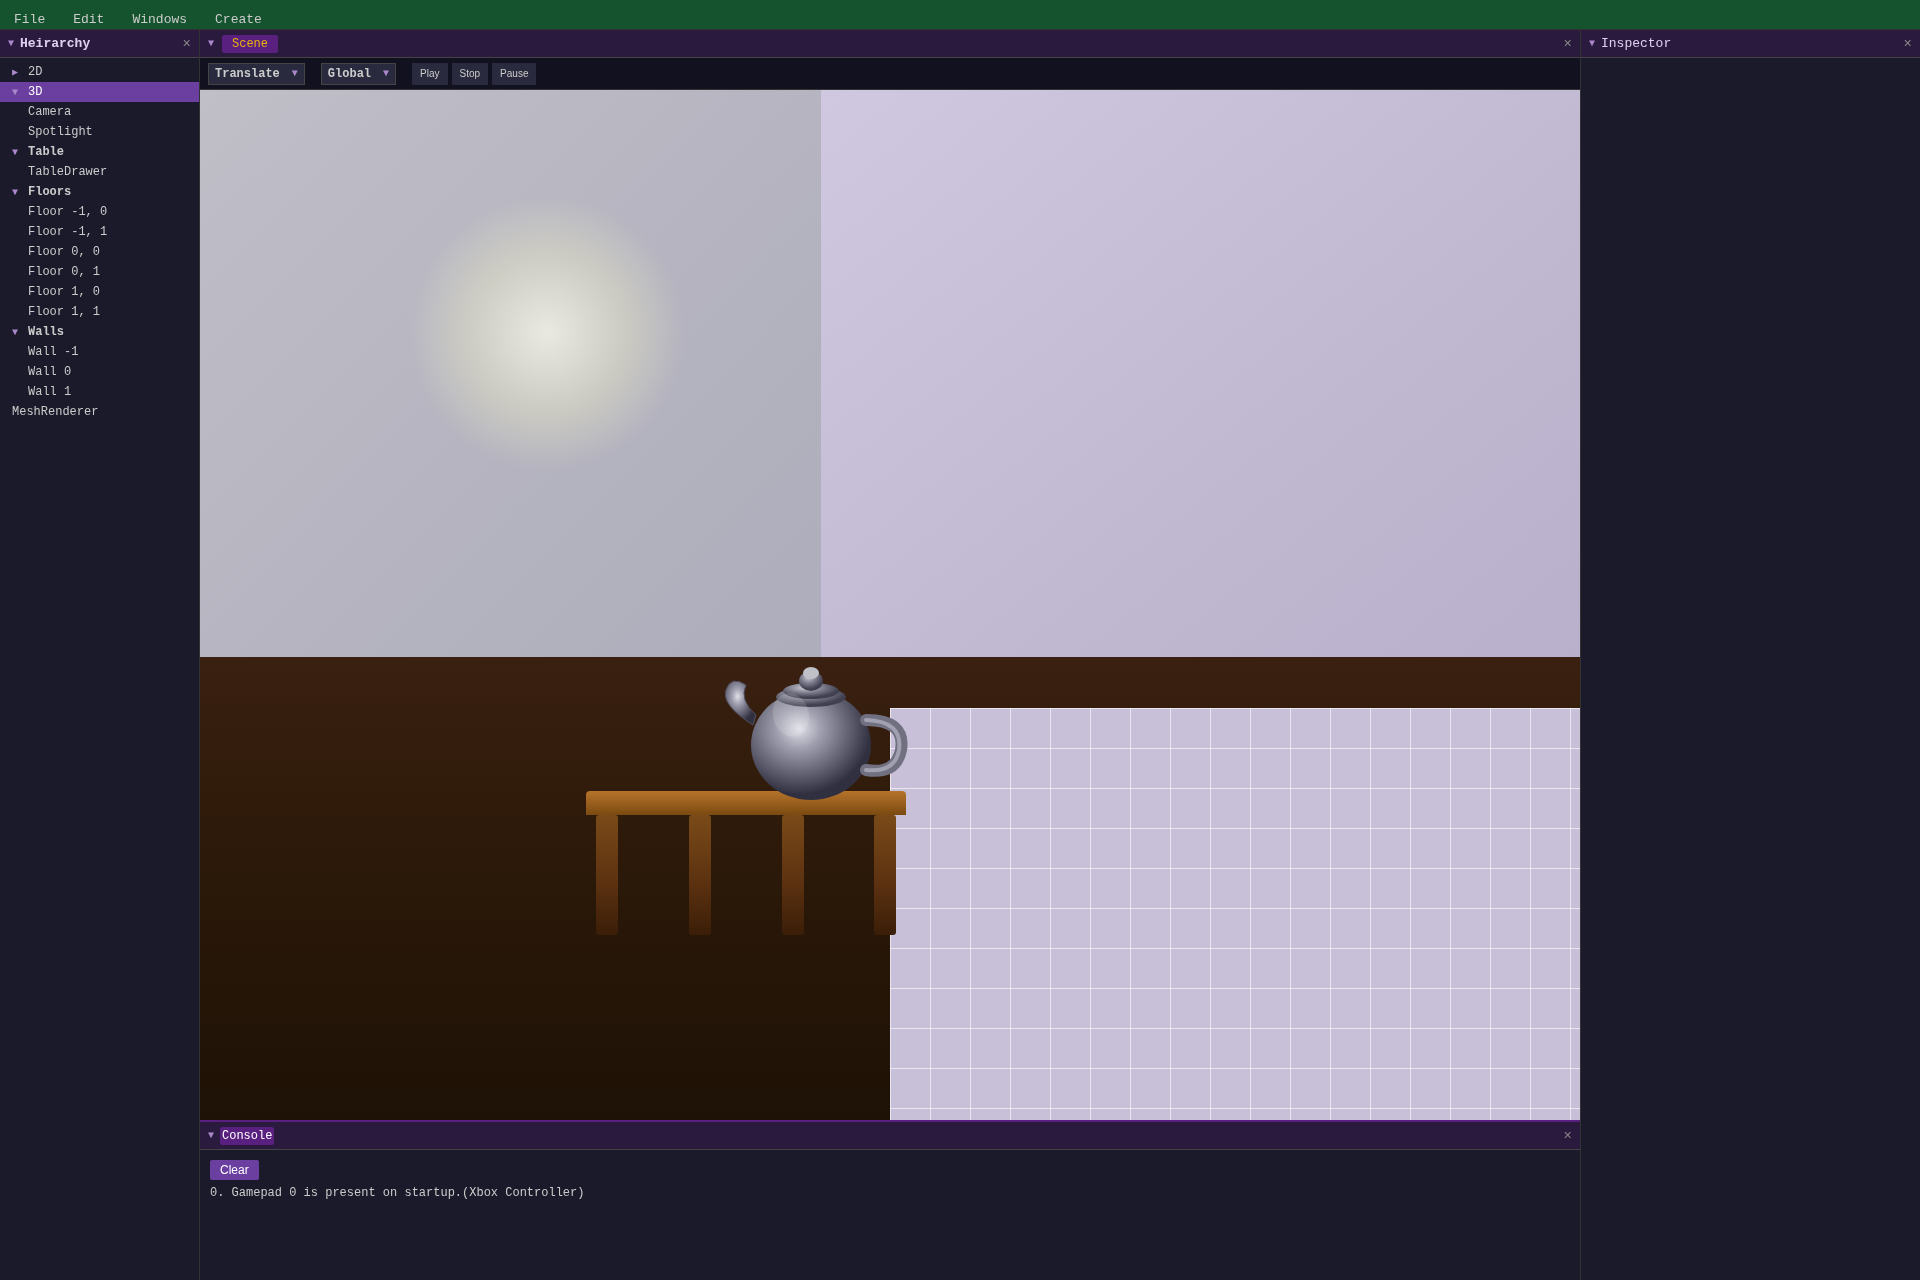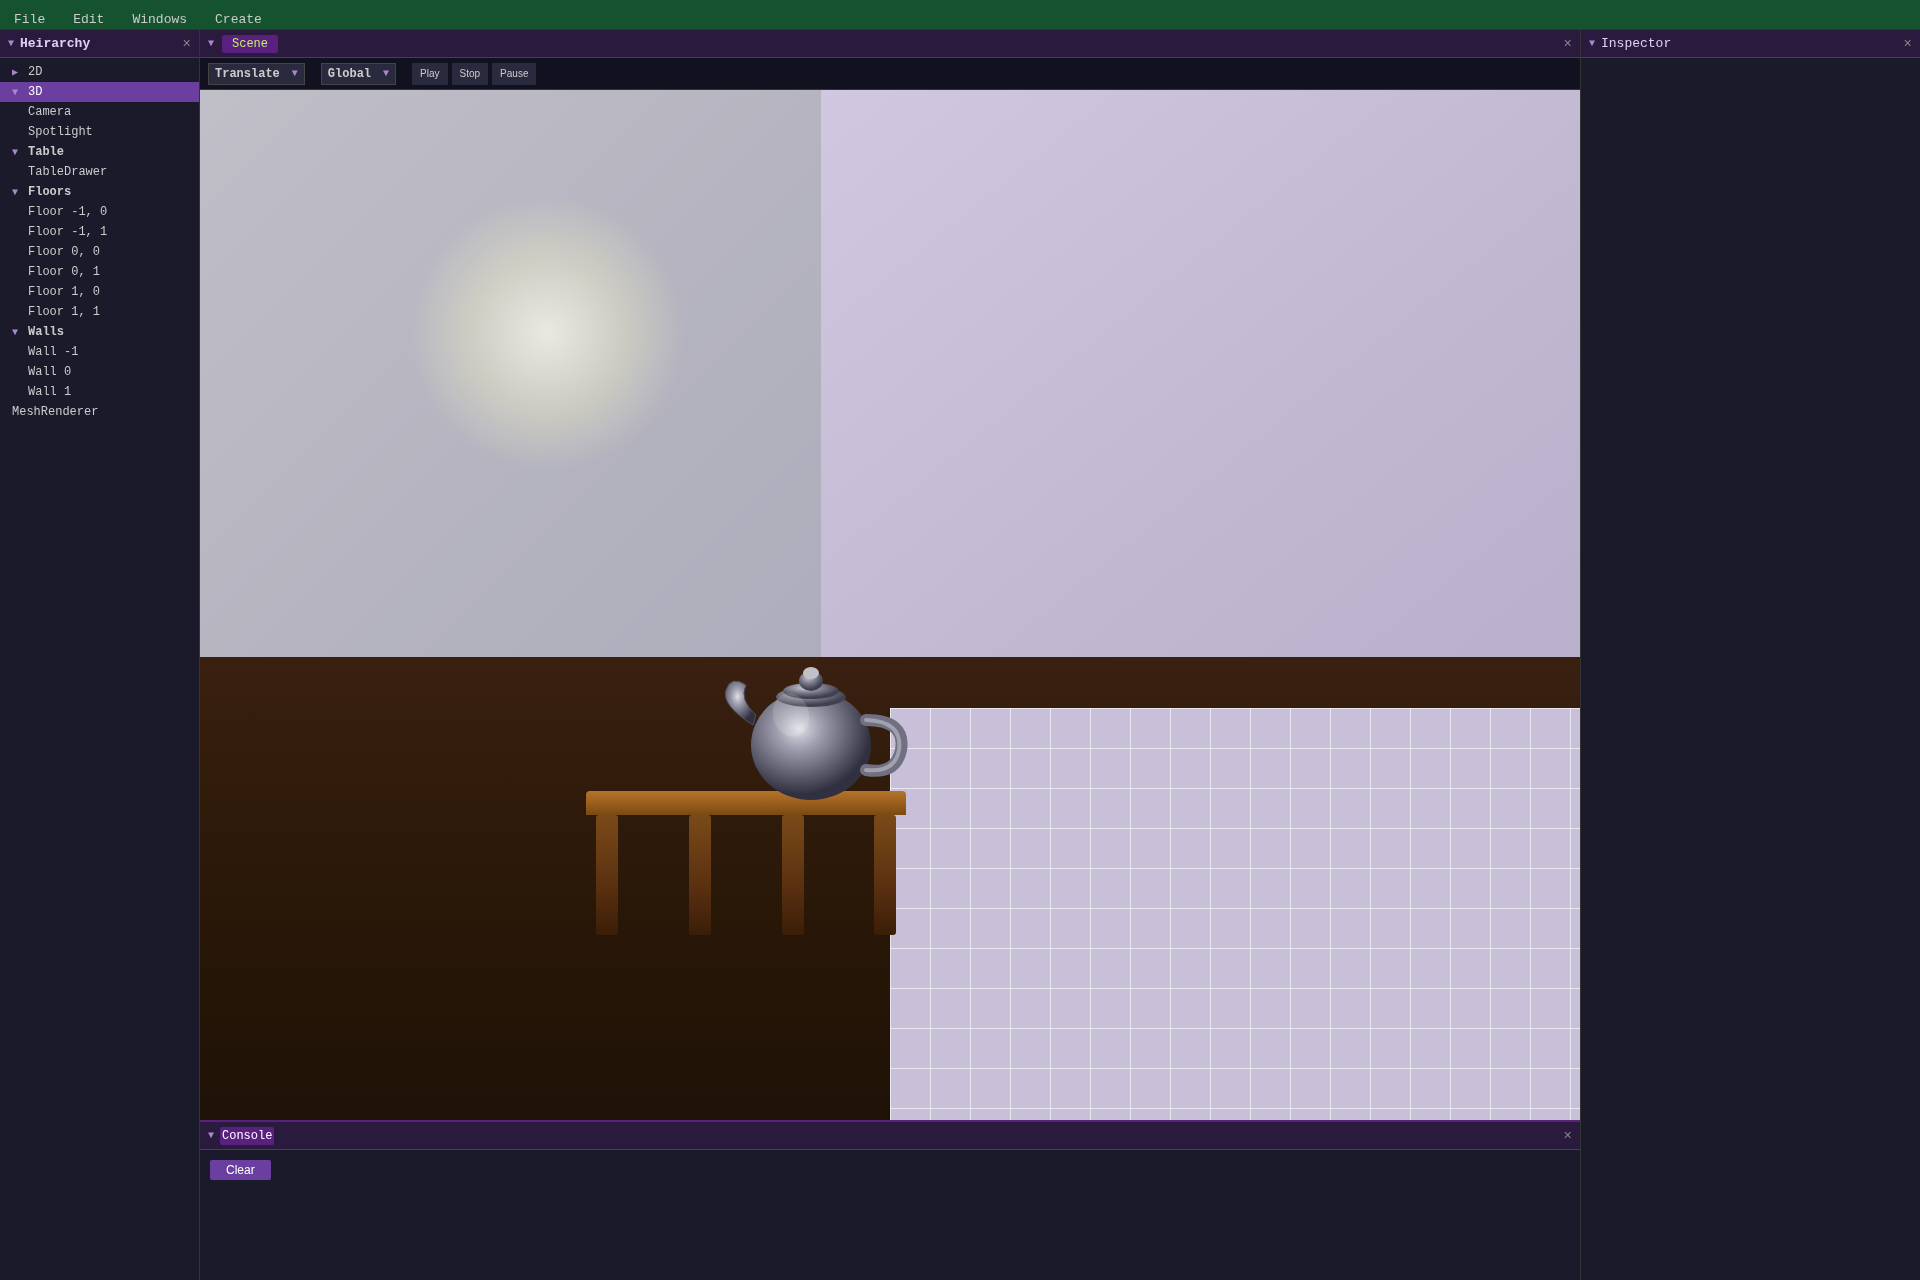--- a/index.html
+++ b/index.html
@@ -141,21 +141,21 @@
       border-bottom: 1px solid #444;
       justify-content: space-between;
     }
     .scene-header-left {
       display: flex;
       align-items: center;
       gap: 8px;
     }
     .scene-tab {
       background: #5a2080;
-      color: #bef264;
+      color: #eab308;
       padding: 2px 10px;
       font-size: 12px;
       border-radius: 2px;
     }
 
     
     #toolbar {
       background: #111120;
       height: 32px;
       display: flex;
@@ -333,21 +333,21 @@
     }
     .console-content {
       flex: 1;
       padding: 6px 10px;
       overflow-y: auto;
     }
     .clear-btn {
       background: #6b3fa0;
       color: #fff;
       border: none;
-      padding: 2px 16px;
+      padding: 2px 10px;
       font-size: 12px;
       cursor: pointer;
       border-radius: 2px;
       height: 20px;
       margin: 4px 0 2px 0;
       display: inline-block;
     }
     .console-log {
       color: #cccccc;
       font-size: 12px;
@@ -563,20 +563,21 @@
       <div id="console-panel">
         <div class="console-header">
           <div class="panel-header-left">
             <span class="panel-arrow">▼</span>
             <span class="console-tab">Console</span>
           </div>
           <span class="close-btn">×</span>
         </div>
         <div class="console-content">
           <button class="clear-btn">Clear</button>
+          <div class="console-log">0. Gamepad 0 is present on startup.(Xbox Controller)</div>
         </div>
       </div>
     </div>
 
     <div id="right-area">
       <div class="inspector-header">
         <div class="panel-header-left">
           <span class="panel-arrow">▼</span>
           <span class="inspector-title">Inspector</span>
         </div>

